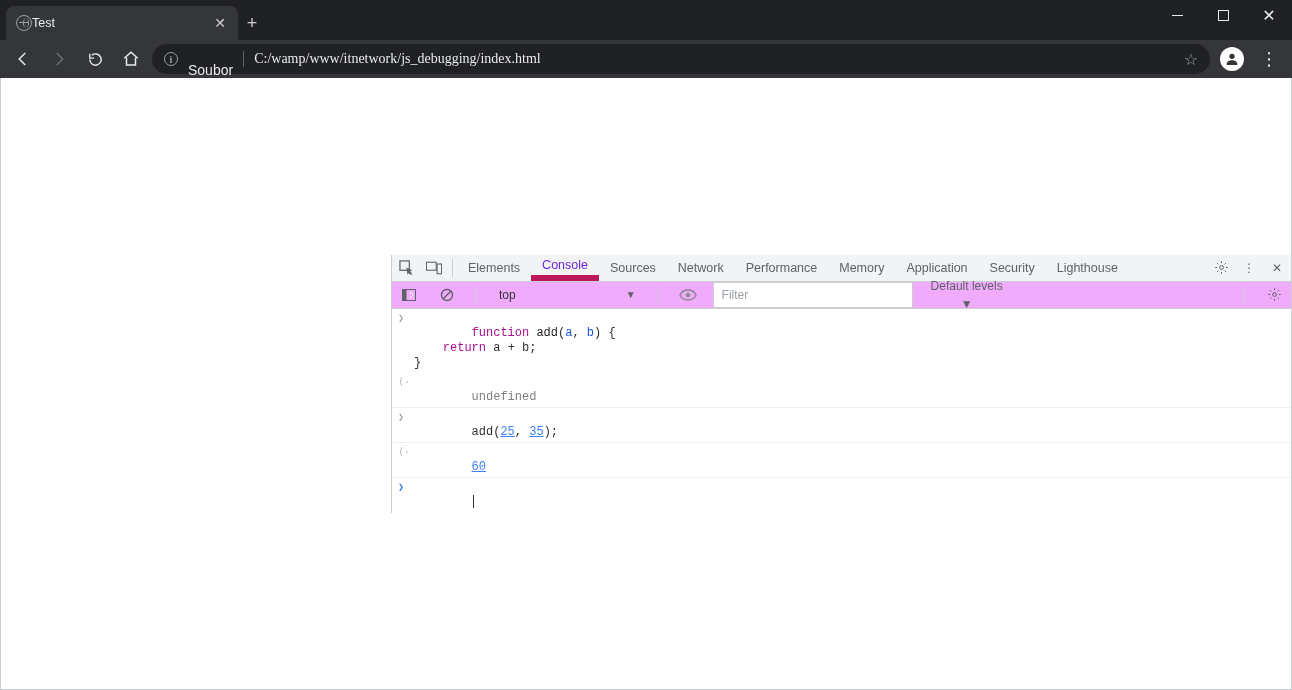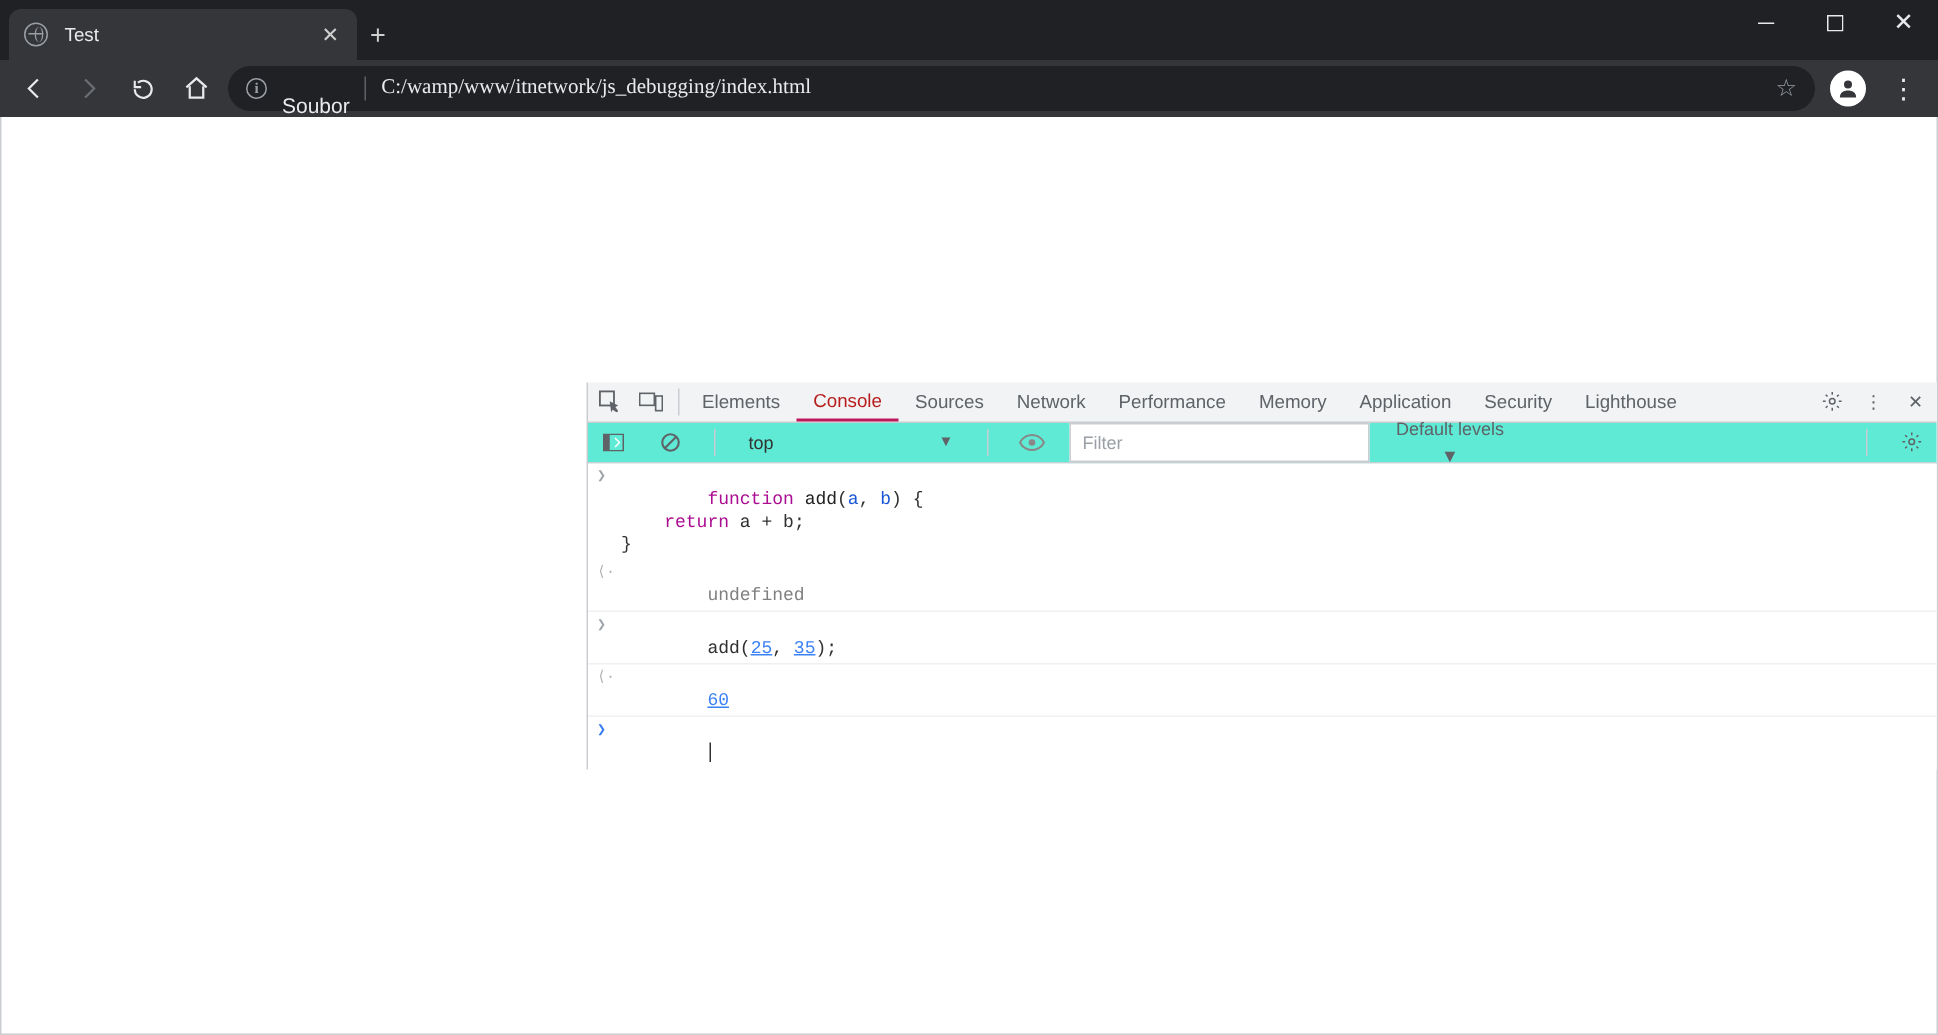--- a/index.html
+++ b/index.html
@@ -1,19 +1,19 @@
 <!DOCTYPE html>
 <html><head>
 <meta charset="utf-8">
 <style>
   * { box-sizing: border-box; }
   html, body { margin: 0; padding: 0; width: 1292px; height: 690px; font-family: "Segoe UI", Arial, sans-serif; overflow: hidden; background: #fff; }
   .titlebar { background: #202124; height: 40px; display: flex; align-items: flex-start; color: #cfcfcf; }
   .tabstrip { display: flex; align-items: center; height: 40px; padding-left: 6px; }
-  .tab { background: #35363a; color: #e8eaed; height: 34px; margin-top: 6px; width: 232px; border-radius: 8px 8px 0 0; display: flex; align-items: center; padding: 0 10px; font-size: 12.5px; gap: 11px; }
+  .tab { background: #35363a; color: #e8eaed; height: 34px; margin-top: 6px; width: 232px; border-radius: 8px 8px 0 0; display: flex; align-items: center; padding: 0 10px; font-size: 12.5px; gap: 0; }
   .tab .favicon { width: 16px; height: 16px; border: 1.5px solid #9aa0a6; border-radius: 50%; position: relative; }
   .tab .favicon::after { content: ""; position: absolute; left: 2px; right: 2px; top: 6px; border-top: 1px solid #9aa0a6; }
   .tab .favicon::before { content: ""; position: absolute; top: 2px; bottom: 2px; left: 6px; width: 4px; border-left: 1px solid #9aa0a6; border-right: 1px solid #9aa0a6; border-radius: 50%; }
   .tab .title { flex: 1; }
   .tab .closex { color: #cfcfcf; font-size: 14px; padding: 2px; }
   .newtab { color: #cfcfcf; width: 28px; height: 28px; display: flex; align-items: center; justify-content: center; font-size: 18px; margin-top: 6px; }
   .spacer { flex: 1; }
   .wincontrols { display: flex; height: 30px; }
   .wincontrols .btn { width: 46px; display: flex; align-items: center; justify-content: center; color: #e8eaed; font-size: 13px; }
   .wincontrols .btn.close { font-size: 16px; }
@@ -33,25 +33,25 @@
 
   .content { display: flex; height: 612px; border: 1px solid #cacdd1; border-top: none; align-items: center; }
   .page-left { width: 390px; background: #fff; }
 
   .devtools { flex: 1; display: flex; flex-direction: column; background: #fff; border-left: 1px solid #cacdd1; font-size: 12px; }
 
   .dt-tabbar { height: 27px; background: #f1f3f4; border-bottom: 1px solid #cacdd1; display: flex; align-items: stretch; }
   .dt-tabbar .iconbtn { width: 28px; display:flex; align-items:center; justify-content:center; color:#5f6368; }
   .dt-tabbar .vdiv { width:1px; background:#cacdd1; margin: 4px 4px; }
   .dt-tabbar .tabitem { padding: 0 11px; display:flex; align-items:center; color:#5f6368; font-size: 12.5px; cursor: default; }
-  .dt-tabbar .tabitem.active { color:#b91c1c; border-bottom: 2px solid #be185d; }
+  .dt-tabbar .tabitem.active { color:#6d28d9; border-bottom: 6px solid #be185d; }
   .dt-tabbar .rightcluster { margin-left:auto; display:flex; align-items:center; }
   .dt-tabbar .rightcluster .iconbtn { width: 28px; }
 
-  .dt-subbar { height: 27px; background: #5eead4; border-bottom: 1px solid #cacdd1; display:flex; align-items:center; padding: 0 4px; gap: 12px; }
+  .dt-subbar { height: 27px; background: #f0abfc; border-bottom: 1px solid #cacdd1; display:flex; align-items:center; padding: 0 4px; gap: 12px; }
   .dt-subbar .iconbtn { width: 26px; height: 22px; display:flex; align-items:center; justify-content:center; color:#5f6368; }
   .dt-subbar .vdiv { width:1px; height: 18px; background:#cacdd1; margin: 0 4px; }
   .context-select { display:flex; align-items:center; color:#333; font-size:12px; padding: 0 6px; gap: 110px; }
   .context-select .caret { color:#5f6368; font-size: 10px; }
   .eye { color:#888; }
   .filterbox { border: 1px solid #cacdd1; background:#fff; height: 20px; width: 200px; padding: 12px 6px; color:#333; display:flex; align-items:center; }
   .filterbox input { border:none; outline:none; width:100%; font-size:12px; color:#333; background: transparent; }
   .filterbox input::placeholder { color:#9aa0a6; }
   .levels { color:#5f6368; font-size:12px; display:flex; align-items:center; gap:4px; padding: 0 6px; flex-direction: column; }
 

